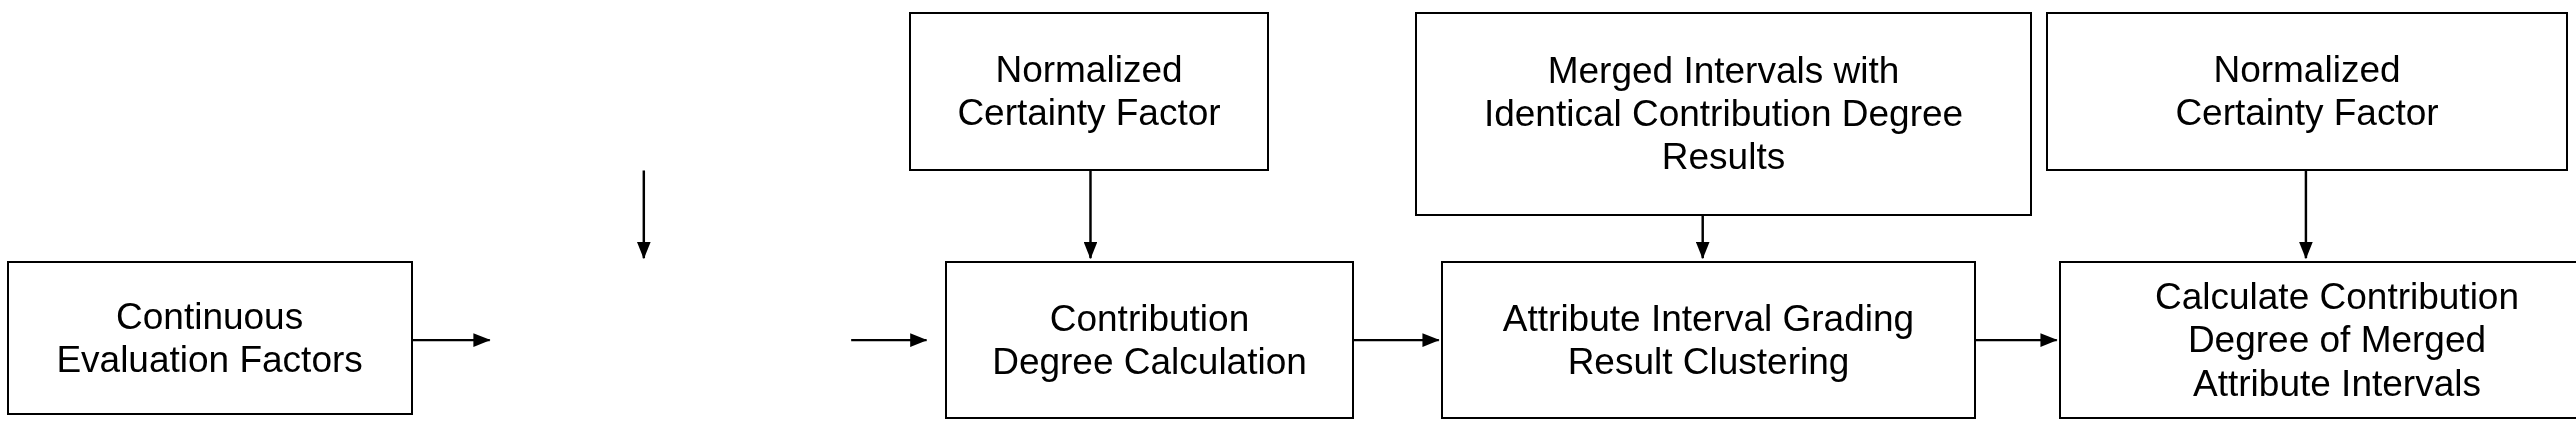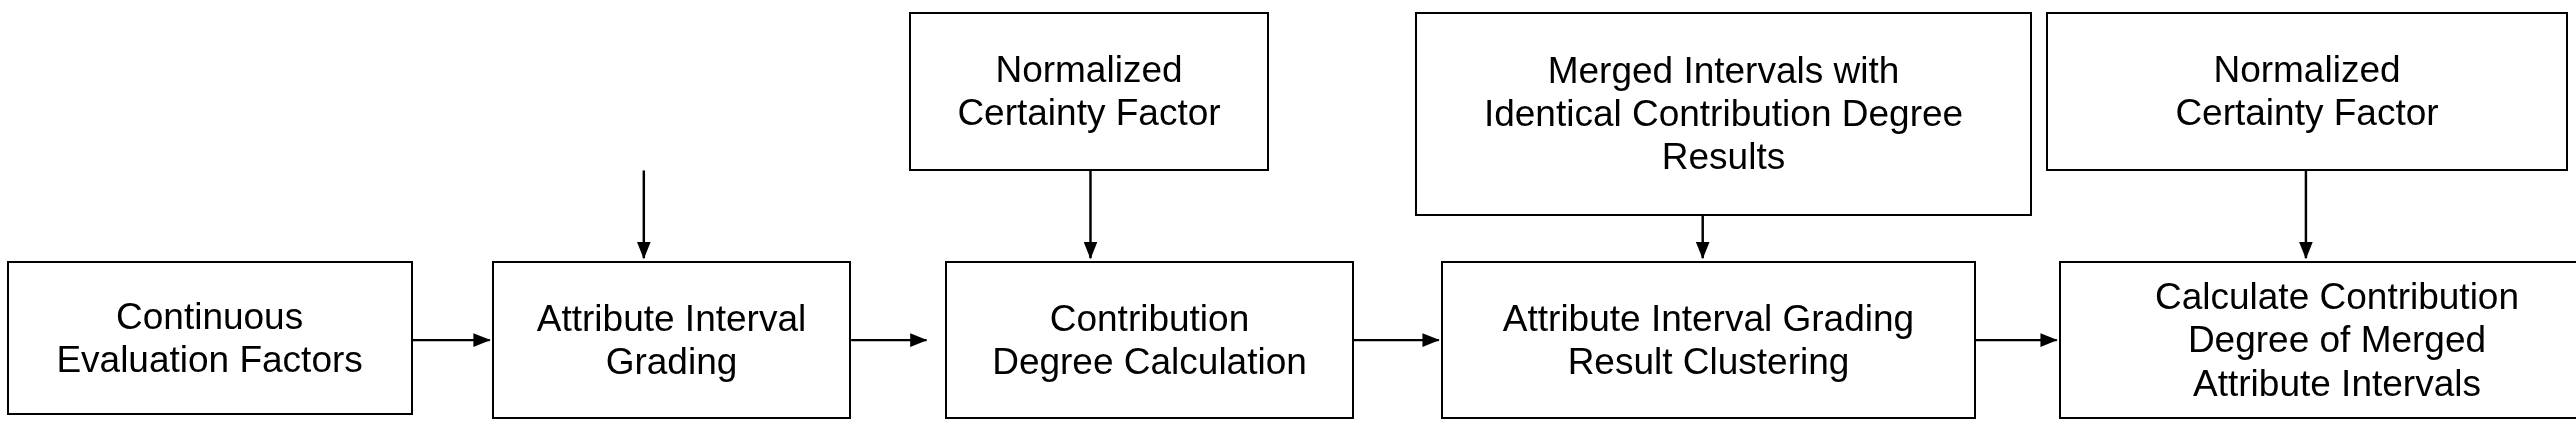--- a/index.html
+++ b/index.html
@@ -78,22 +78,20 @@
   <div class="node" id="t2">Normalized
 Certainty Factor</div>
   <div class="node" id="t3">Merged Intervals with
 Identical Contribution Degree
 Results</div>
   <div class="node" id="t4">Normalized
 Certainty Factor</div>
 
   <div class="node" id="b1">Continuous
 Evaluation Factors</div>
-  <div class="node" id="b2">Attribute Interval
-Grading</div>
   <div class="node" id="b3">Contribution
 Degree Calculation</div>
   <div class="node" id="b4">Attribute Interval Grading
 Result Clustering</div>
   <div class="node" id="b5">Calculate Contribution
 Degree of Merged
 Attribute Intervals</div>
 
 </div>
 

